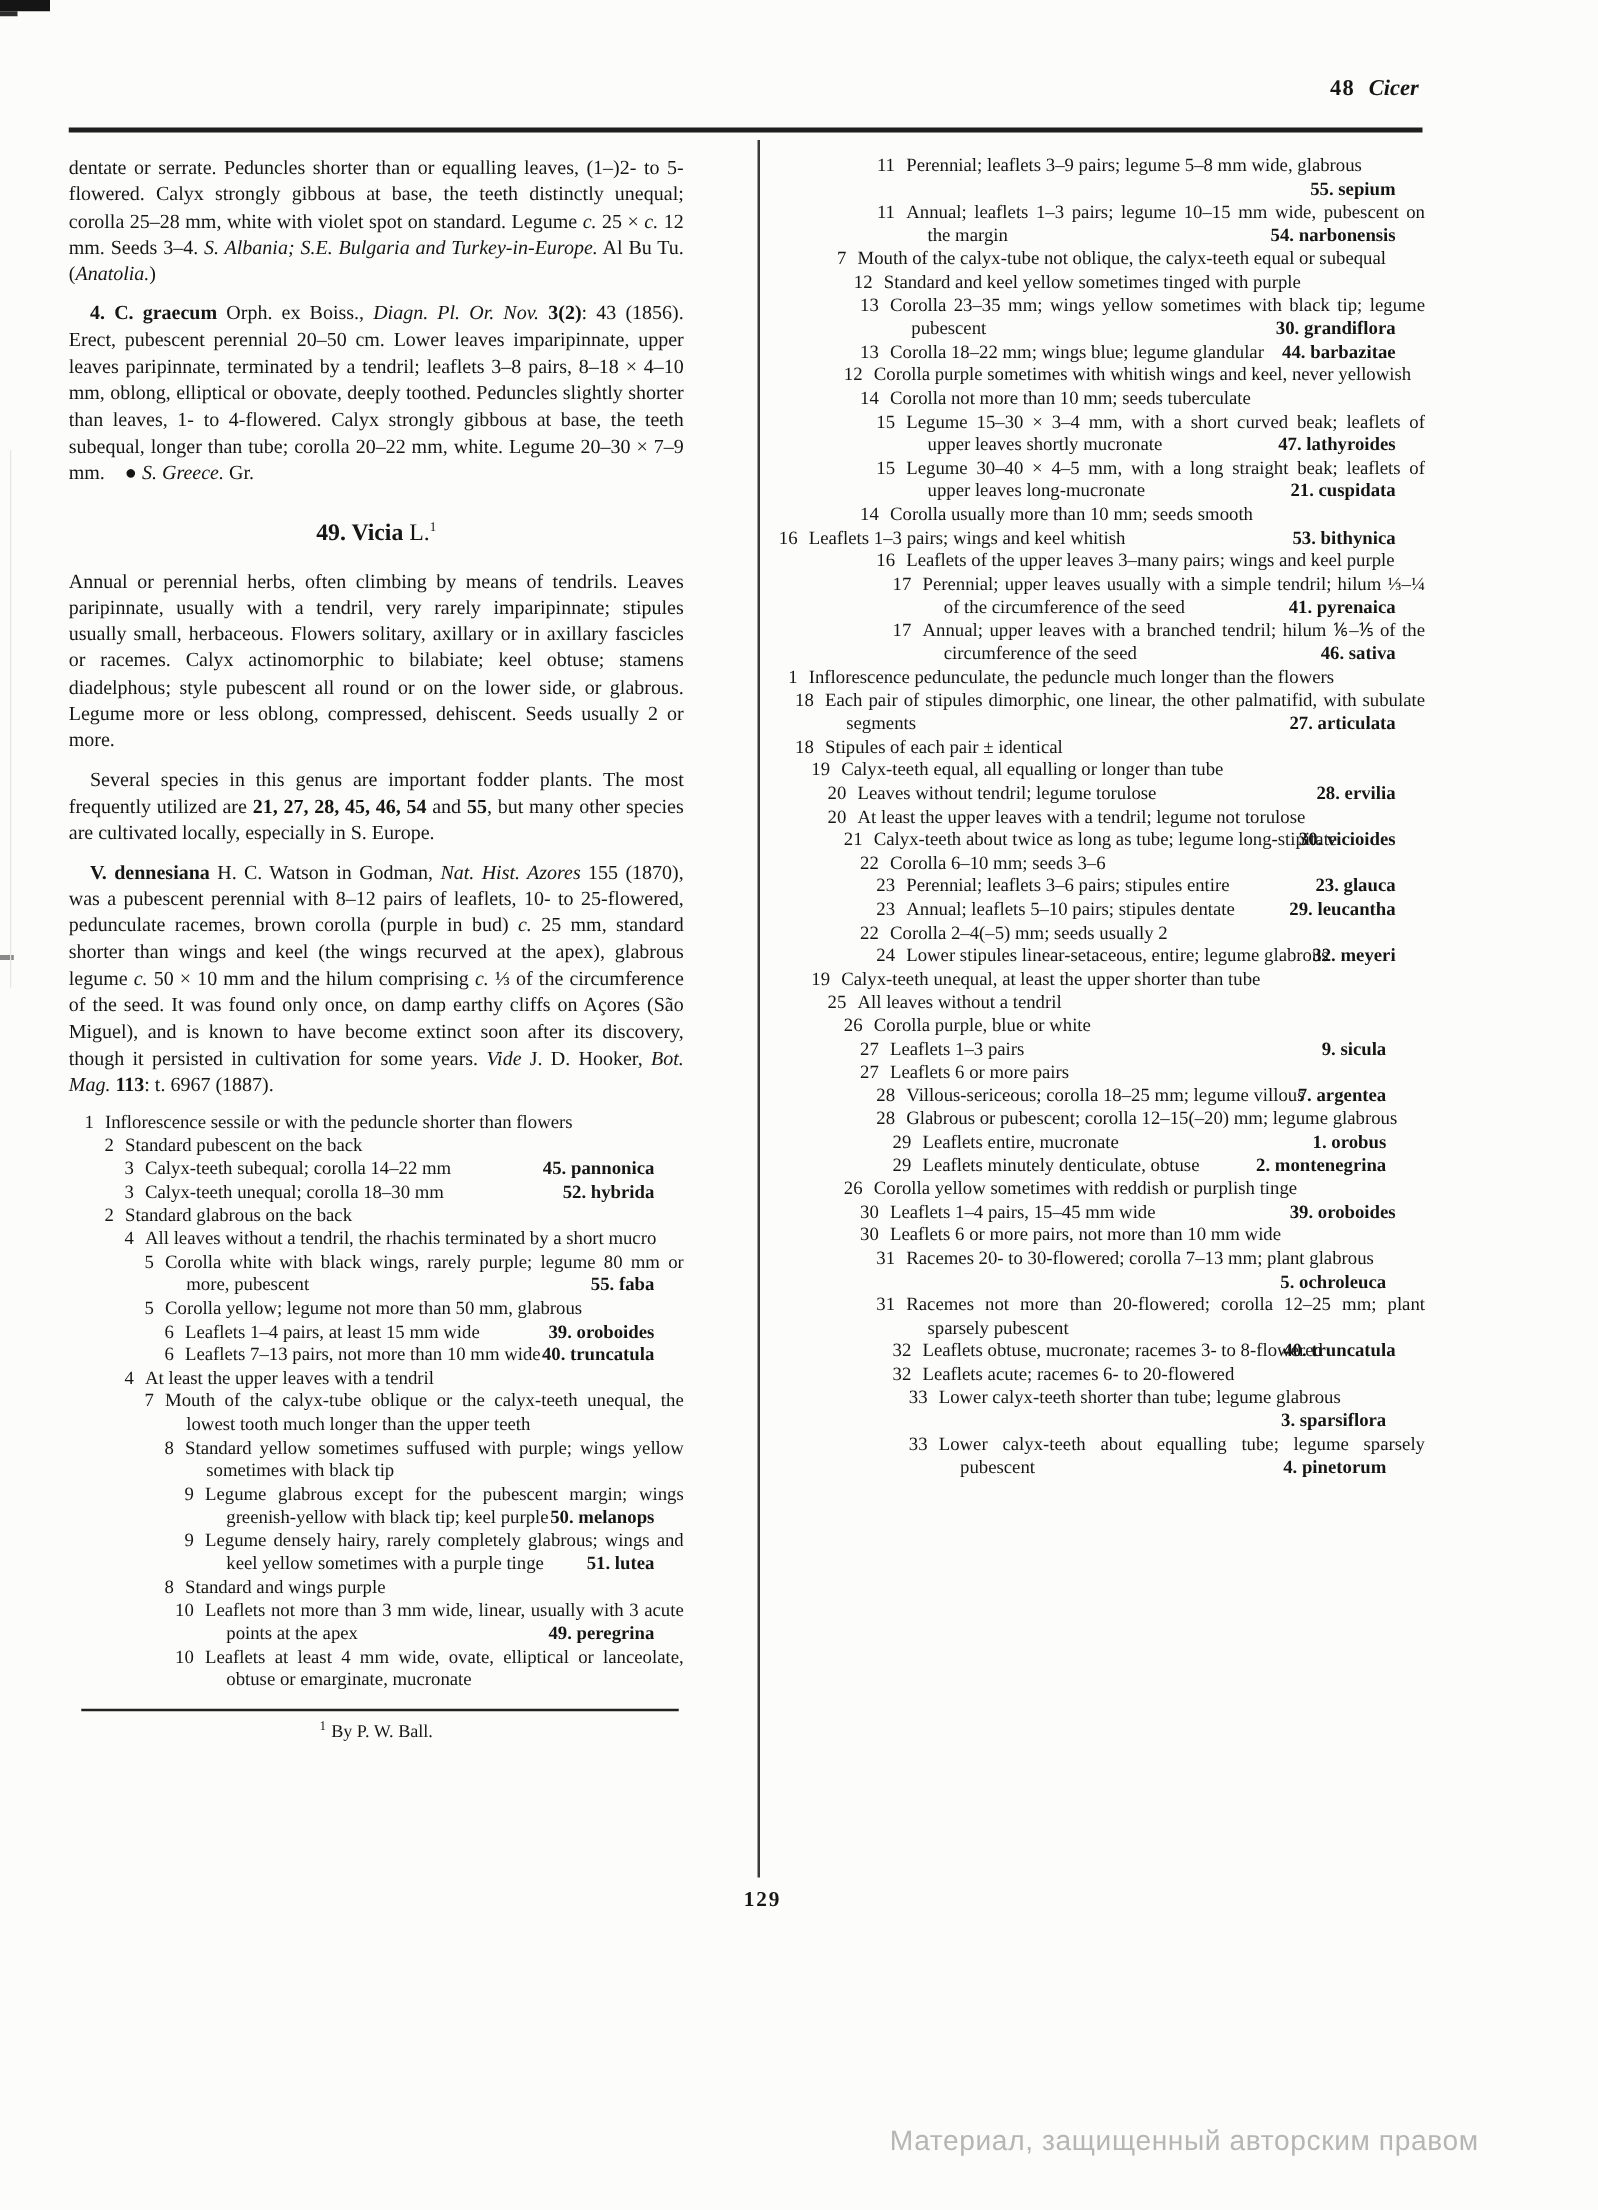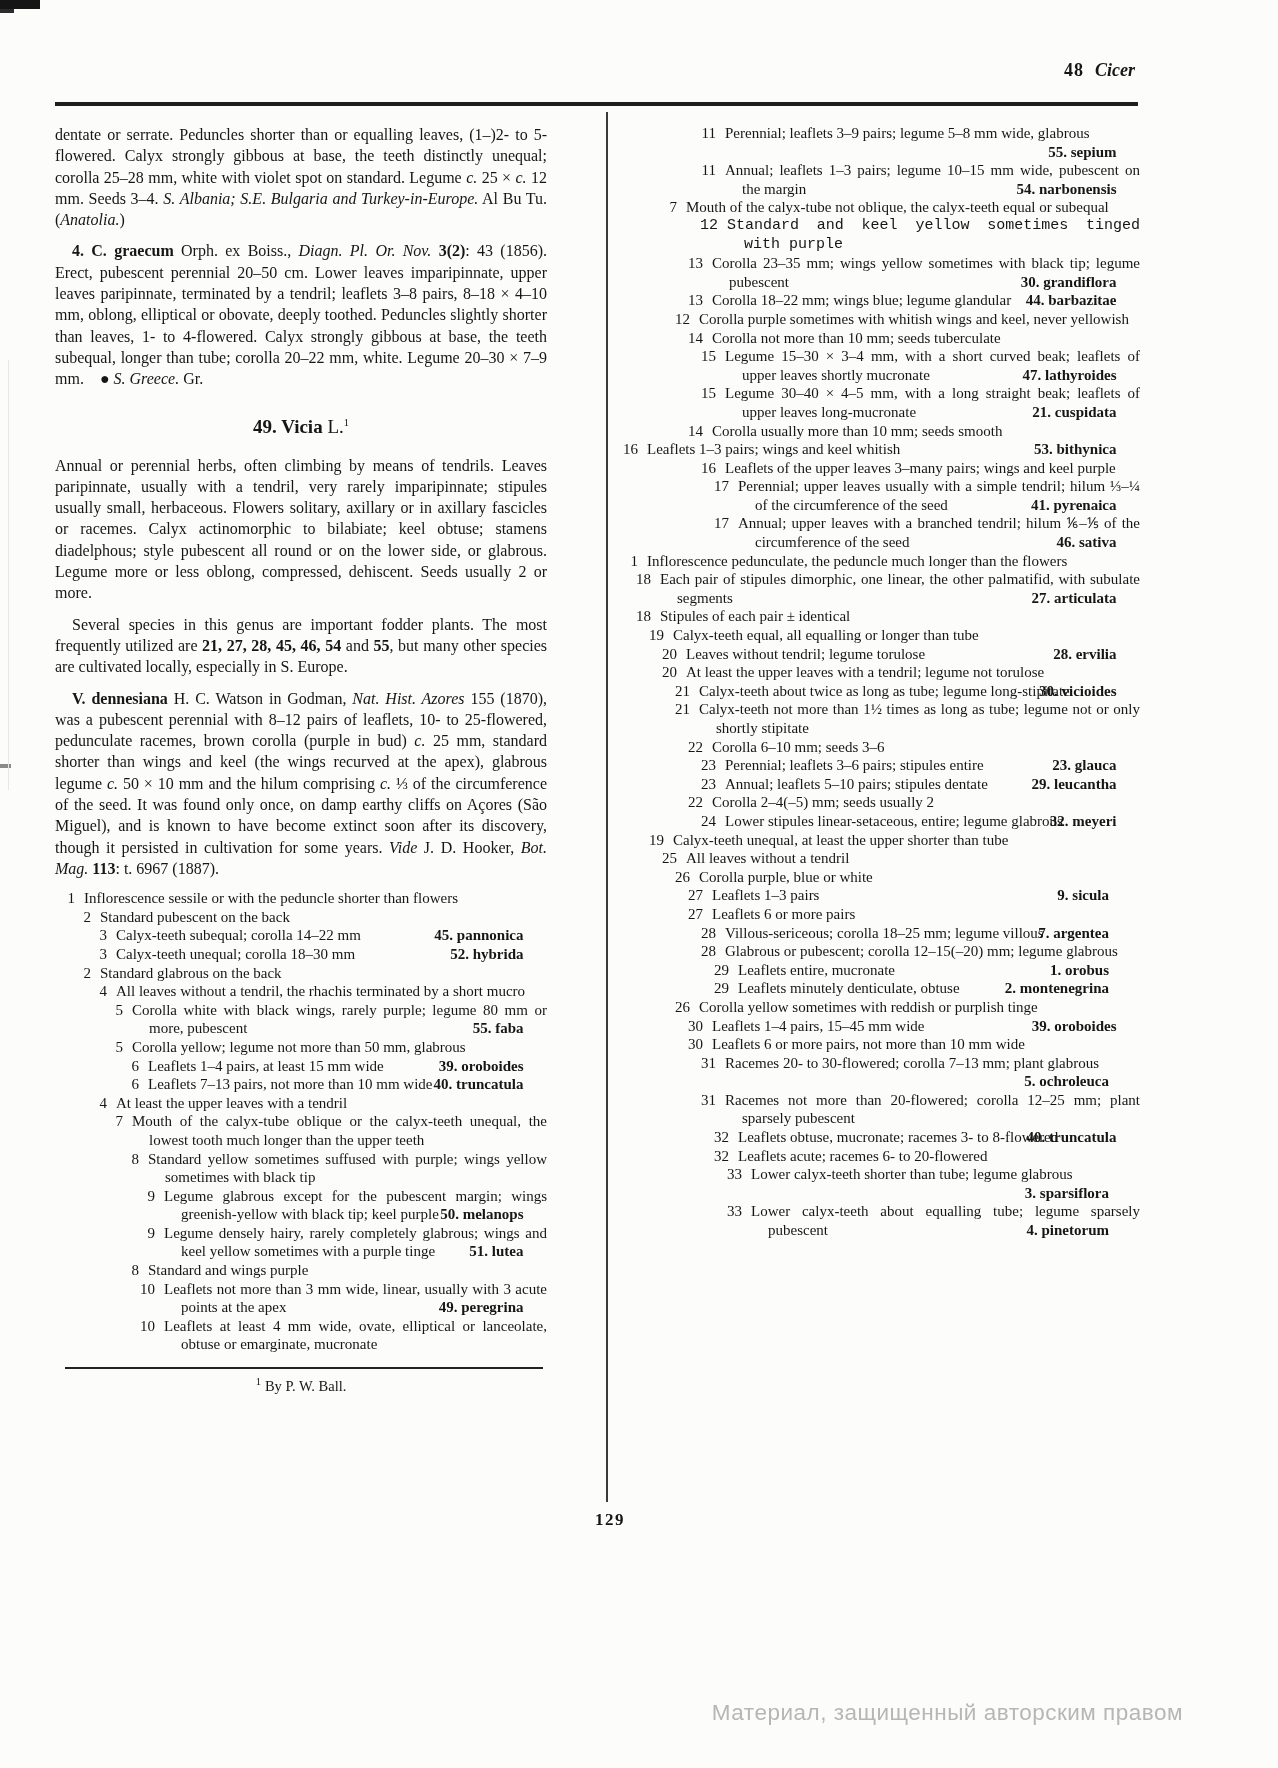--- a/index.html
+++ b/index.html
@@ -96,40 +96,39 @@
       <sup>1</sup><span>By P. W. Ball.</span>
     </div>
   </div>
 
   <div class="col right">
     <div id="blocks-right">
         <div class="key">
           <div class="ki" style="margin-left: 78px;"><span class="kn">11</span>Perennial; leaflets 3–9 pairs; legume 5–8 mm wide, glabrous<span class="ksp">55. sepium</span></div>
           <div class="ki" style="margin-left: 78px;"><span class="kn">11</span>Annual; leaflets 1–3 pairs; legume 10–15 mm wide, pubescent on the margin<span class="ksp">54. narbonensis</span></div>
           <div class="ki" style="margin-left: 39px;"><span class="kn">7</span>Mouth of the calyx-tube not oblique, the calyx-teeth equal or subequal</div>
-          <div class="ki" style="margin-left: 80px; font-family: Liberation Mono, monospace;"><span class="kn">12</span>Standard and keel yellow sometimes tinged with purple</div>
+          <div class="ki" style="margin-left: 60px;"><span class="kn">12</span>Standard and keel yellow sometimes tinged with purple</div>
           <div class="ki" style="margin-left: 65px;"><span class="kn">13</span>Corolla 23–35 mm; wings yellow sometimes with black tip; legume pubescent<span class="ksp">30. grandiflora</span></div>
           <div class="ki" style="margin-left: 65px;"><span class="kn">13</span>Corolla 18–22 mm; wings blue; legume glandular<span class="ksp">44. barbazitae</span></div>
           <div class="ki" style="margin-left: 52px;"><span class="kn">12</span>Corolla purple sometimes with whitish wings and keel, never yellowish</div>
           <div class="ki" style="margin-left: 65px;"><span class="kn">14</span>Corolla not more than 10 mm; seeds tuberculate</div>
           <div class="ki" style="margin-left: 78px;"><span class="kn">15</span>Legume 15–30 × 3–4 mm, with a short curved beak; leaflets of upper leaves shortly mucronate<span class="ksp">47. lathyroides</span></div>
           <div class="ki" style="margin-left: 78px;"><span class="kn">15</span>Legume 30–40 × 4–5 mm, with a long straight beak; leaflets of upper leaves long-mucronate<span class="ksp">21. cuspidata</span></div>
           <div class="ki" style="margin-left: 65px;"><span class="kn">14</span>Corolla usually more than 10 mm; seeds smooth</div>
           <div class="ki" style=""><span class="kn">16</span>Leaflets 1–3 pairs; wings and keel whitish<span class="ksp">53. bithynica</span></div>
           <div class="ki" style="margin-left: 78px;"><span class="kn">16</span>Leaflets of the upper leaves 3–many pairs; wings and keel purple</div>
           <div class="ki" style="margin-left: 91px;"><span class="kn">17</span>Perennial; upper leaves usually with a simple tendril; hilum ⅓–¼ of the circumference of the seed<span class="ksp">41. pyrenaica</span></div>
           <div class="ki" style="margin-left: 91px;"><span class="kn">17</span>Annual; upper leaves with a branched tendril; hilum ⅙–⅕ of the circumference of the seed<span class="ksp">46. sativa</span></div>
           <div class="ki" style="margin-left: 0px;"><span class="kn">1</span>Inflorescence pedunculate, the peduncle much longer than the flowers</div>
           <div class="ki" style="margin-left: 13px;"><span class="kn">18</span>Each pair of stipules dimorphic, one linear, the other palmatifid, with subulate segments<span class="ksp">27. articulata</span></div>
           <div class="ki" style="margin-left: 13px;"><span class="kn">18</span>Stipules of each pair ± identical</div>
           <div class="ki" style="margin-left: 26px;"><span class="kn">19</span>Calyx-teeth equal, all equalling or longer than tube</div>
           <div class="ki" style="margin-left: 39px;"><span class="kn">20</span>Leaves without tendril; legume torulose<span class="ksp">28. ervilia</span></div>
           <div class="ki" style="margin-left: 39px;"><span class="kn">20</span>At least the upper leaves with a tendril; legume not torulose</div>
           <div class="ki" style="margin-left: 52px;"><span class="kn">21</span>Calyx-teeth about twice as long as tube; legume long-stipitate<span class="ksp">30. vicioides</span></div>
-          <div class="ki" style="margin-left: 52px;"><span class="kn">21</span>Calyx-teeth not more than 1½ times as long as tube; legume not or only shortly stipitate</div>
           <div class="ki" style="margin-left: 65px;"><span class="kn">22</span>Corolla 6–10 mm; seeds 3–6</div>
           <div class="ki" style="margin-left: 78px;"><span class="kn">23</span>Perennial; leaflets 3–6 pairs; stipules entire<span class="ksp">23. glauca</span></div>
           <div class="ki" style="margin-left: 78px;"><span class="kn">23</span>Annual; leaflets 5–10 pairs; stipules dentate<span class="ksp">29. leucantha</span></div>
           <div class="ki" style="margin-left: 65px;"><span class="kn">22</span>Corolla 2–4(–5) mm; seeds usually 2</div>
           <div class="ki" style="margin-left: 78px;"><span class="kn">24</span>Lower stipules linear-setaceous, entire; legume glabrous<span class="ksp">32. meyeri</span></div>
           <div class="ki" style="margin-left: 26px;"><span class="kn">19</span>Calyx-teeth unequal, at least the upper shorter than tube</div>
           <div class="ki" style="margin-left: 39px;"><span class="kn">25</span>All leaves without a tendril</div>
           <div class="ki" style="margin-left: 52px;"><span class="kn">26</span>Corolla purple, blue or white</div>
           <div class="ki" style="margin-left: 65px;"><span class="kn">27</span>Leaflets 1–3 pairs<span class="ksp">9. sicula</span></div>
           <div class="ki" style="margin-left: 65px;"><span class="kn">27</span>Leaflets 6 or more pairs</div>

